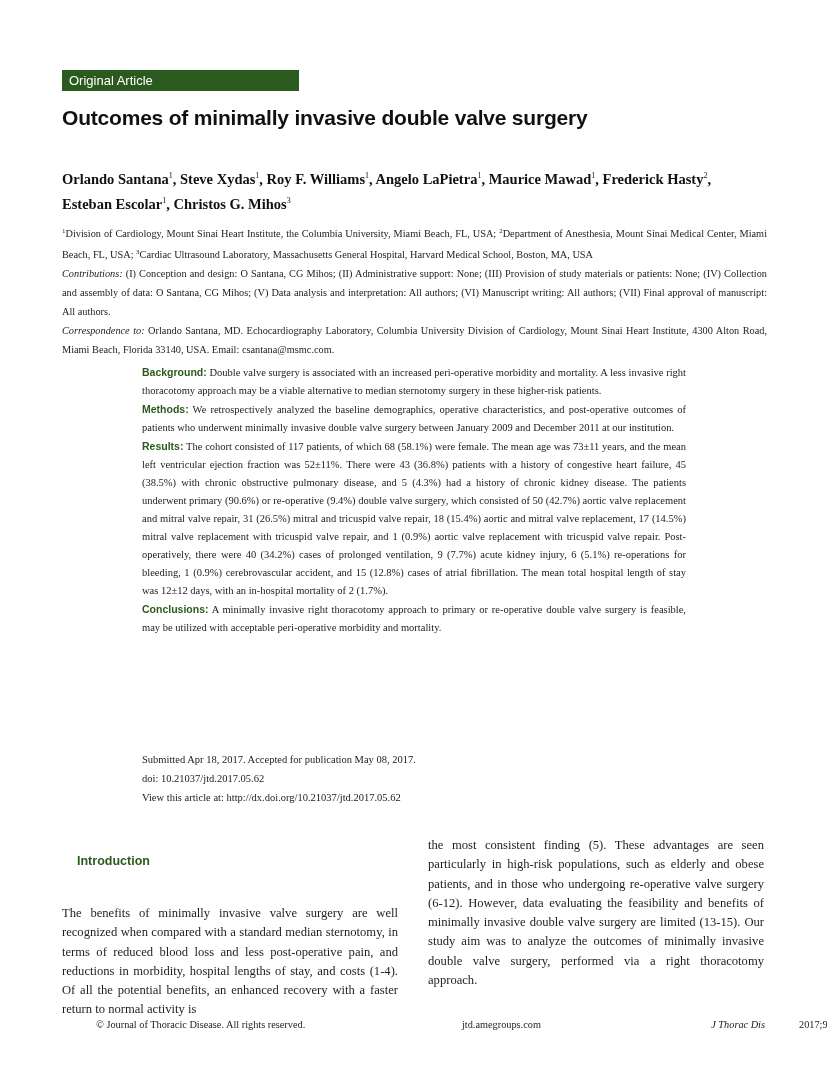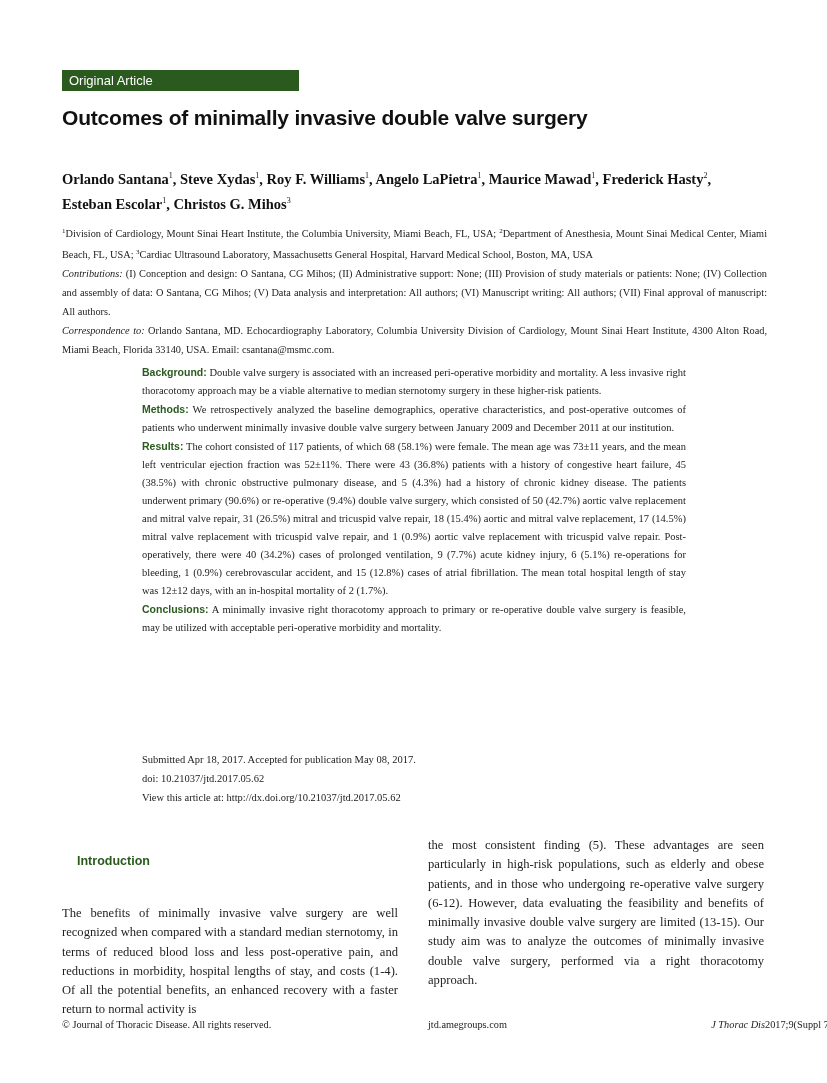--- a/index.html
+++ b/index.html
@@ -50,21 +50,21 @@
       position: absolute; top: 868px; width: 336px;
       font-size: 12.6px; line-height: 19.3px; color: #1e1e1e; text-align: justify;
     }
     .col.left { left: 62px; top: 868px; margin-top: 36px; }
     .col.right { left: 428px; top: 836px; }
 
     .footer {
       position: absolute; left: 62px; top: 1019px; width: 703px; height: 16px;
       font-size: 10.3px; color: #222;
     }
-    .footer span { position: absolute; top: 0; white-space: nowrap; }
+    .footer span { position: absolute; top: 0; white-space: nowrap; margin-left: 34px; }
     .f-left { left: 0; }
     .f-mid { left: 366px; }
     .f-right { right: 0; }
     .f-right i { font-style: italic; }
   </style>
 </head>
 <body>
 
 <div class="badge sans">
   <span>Original Article</span>

